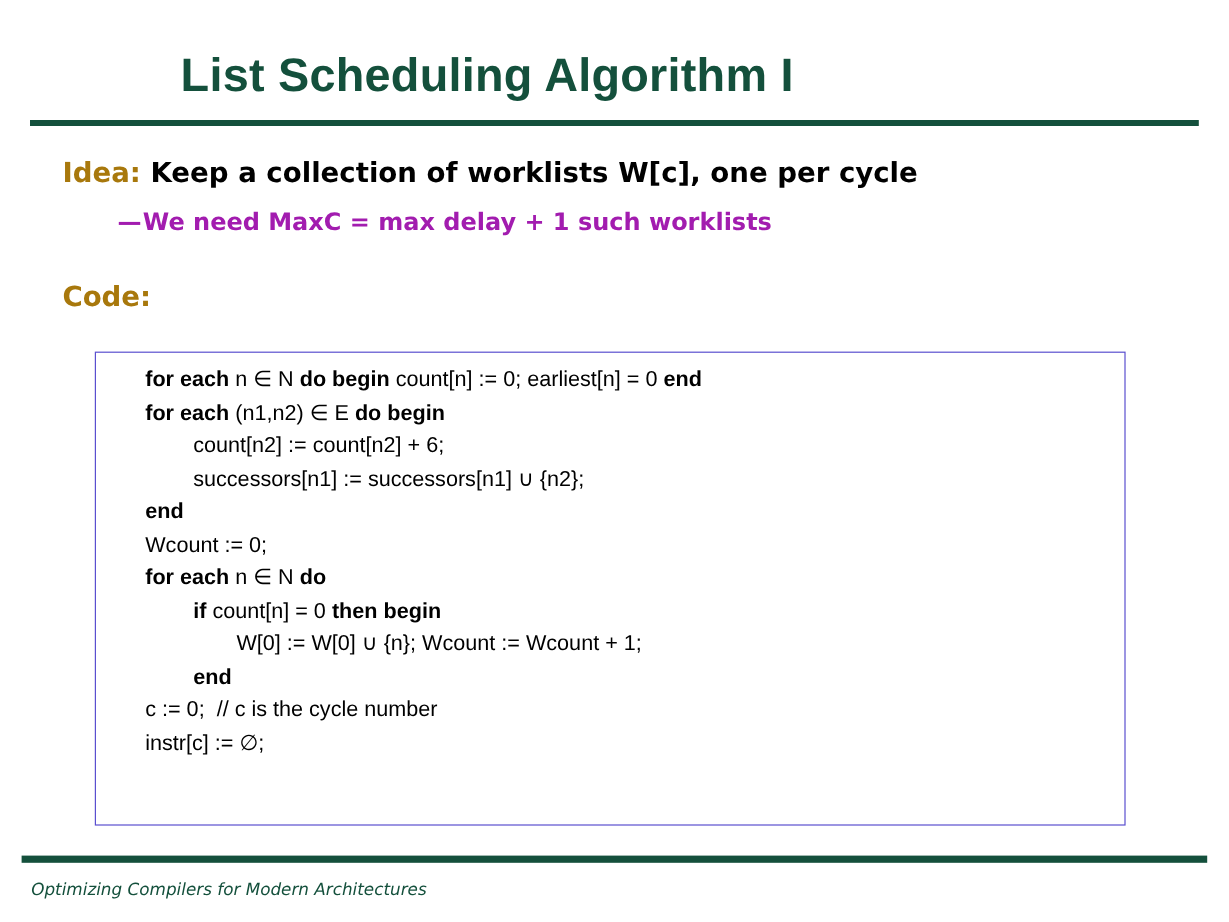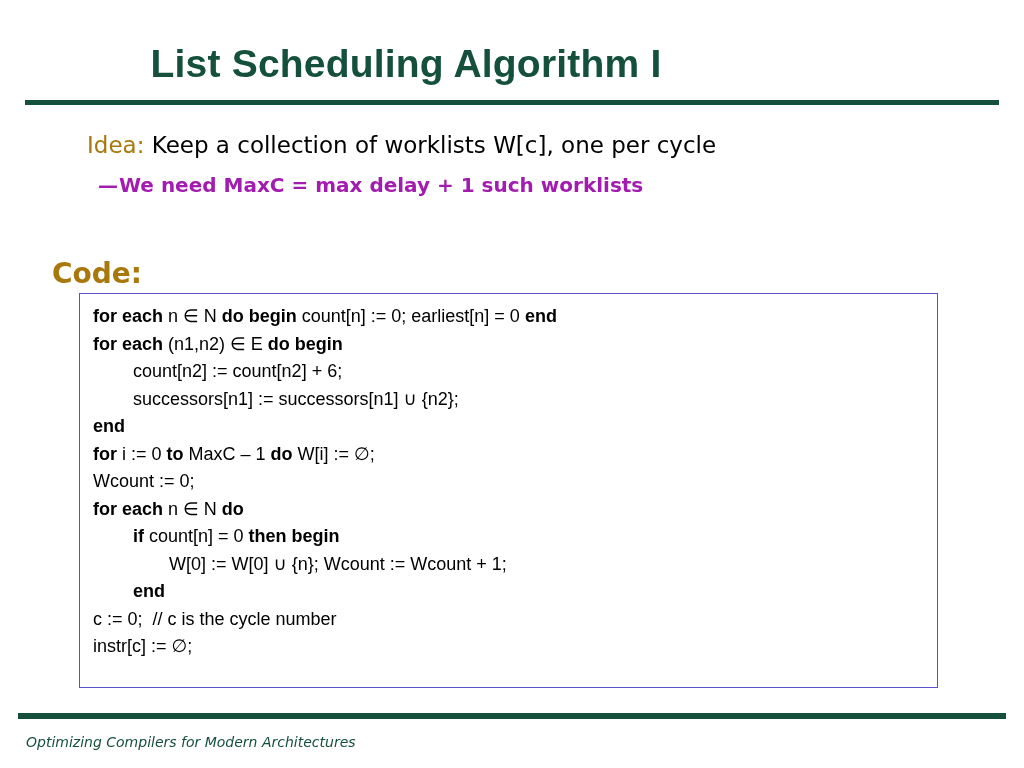--- a/index.html
+++ b/index.html
@@ -38,26 +38,25 @@
     height: 5px;
     background: #14503c;
   }
 
   
   .bullet-idea {
     position: absolute;
     top: 130px;
     left: 52px;
     font-family: "DejaVu Sans", sans-serif;
-    font-weight: normal;
+    font-weight: bold;
     font-size: 23px;
     line-height: 30px;
     color: #000000;
     white-space: nowrap;
-    margin-left: 35px;
   }
   .bullet-idea .kw {
     color: #a8780c;
   }
 
   .bullet-sub {
     position: absolute;
     top: 172px;
     left: 98px;
     font-family: "DejaVu Sans", sans-serif;
@@ -70,37 +69,37 @@
   .bullet-sub .dash {
     margin-right: 1px;
   }
 
   .bullet-code-label {
     position: absolute;
     top: 233px;
     left: 52px;
     font-family: "DejaVu Sans", sans-serif;
     font-weight: bold;
-    font-size: 28px;
+    font-size: 23px;
     line-height: 30px;
     color: #a8780c;
     white-space: nowrap;
-    margin-top: 26px;
   }
 
   
   .code-box {
     position: absolute;
     top: 293px;
     left: 79px;
     width: 859px;
     height: 395px;
     border: 1px solid #5a4fcf;
     background: #ffffff;
     box-sizing: border-box;
+    padding-left: 28px;
   }
   .code-lines {
     padding: 9px 0 0 13px;
   }
   .code-line {
     font-family: "Liberation Sans", sans-serif;
     font-size: 18px;
     line-height: 27.5px;
     color: #000000;
     white-space: pre;
@@ -148,21 +147,20 @@
 
 <div class="bullet-code-label">Code:</div>
 
 <div class="code-box">
   <div class="code-lines" id="code-lines">
       <div class="code-line"><b>for each </b><span>n ∈ N </span><b>do begin </b><span>count[n] := 0; earliest[n] = 0 </span><b>end</b></div>
       <div class="code-line"><b>for each </b><span>(n1,n2) ∈ E </span><b>do begin</b></div>
       <div class="code-line ind2"><span>count[n2] := count[n2] + 6;</span></div>
       <div class="code-line ind2"><span>successors[n1] := successors[n1] ∪ {n2};</span></div>
       <div class="code-line"><b>end</b></div>
-      <div class="code-line"><b>for </b><span>i := 0 </span><b>to </b><span>MaxC – 1 </span><b>do </b><span>W[i] := ∅;</span></div>
       <div class="code-line"><span>Wcount := 0;</span></div>
       <div class="code-line"><b>for each </b><span>n ∈ N </span><b>do</b></div>
       <div class="code-line ind2"><b>if </b><span>count[n] = 0 </span><b>then begin</b></div>
       <div class="code-line ind3"><span>W[0] := W[0] ∪ {n}; Wcount := Wcount + 1;</span></div>
       <div class="code-line ind2"><b>end</b></div>
       <div class="code-line"><span>c := 0;  // c is the cycle number</span></div>
       <div class="code-line"><span>instr[c] := ∅;</span></div>
     </div>
 </div>
 

